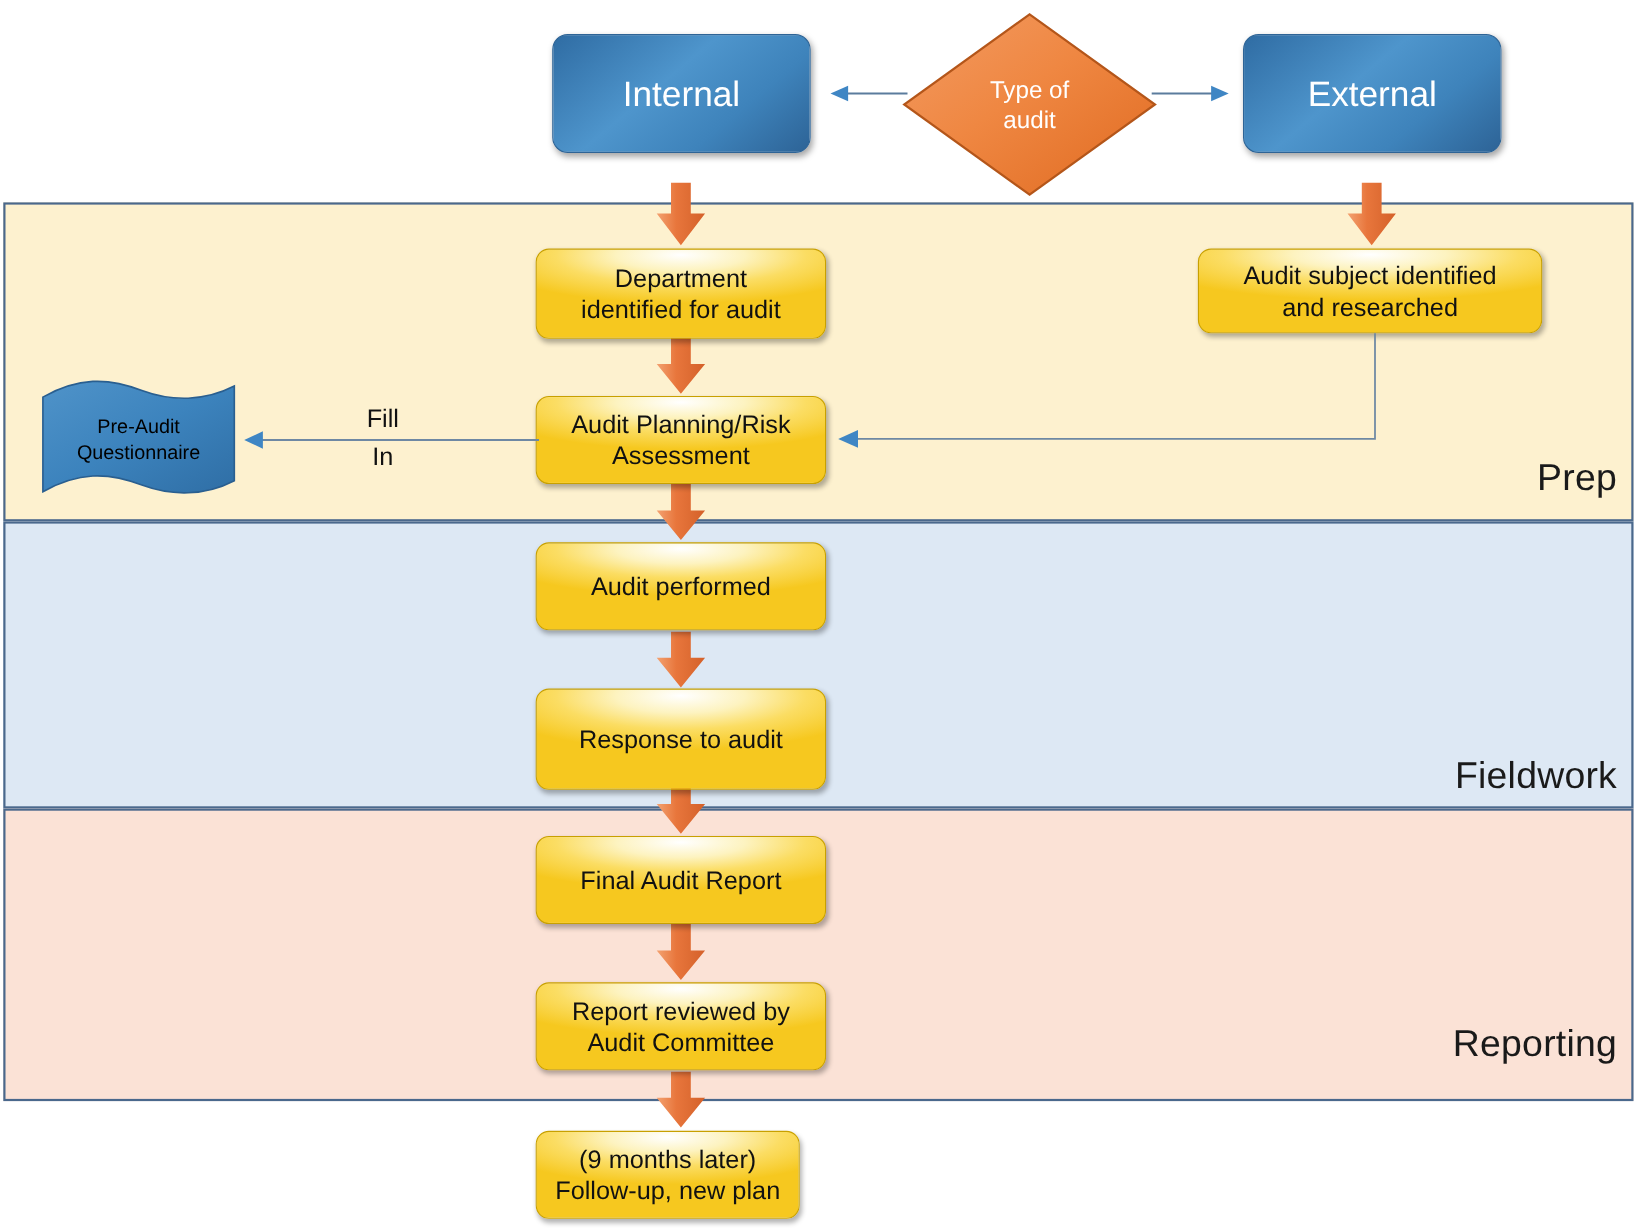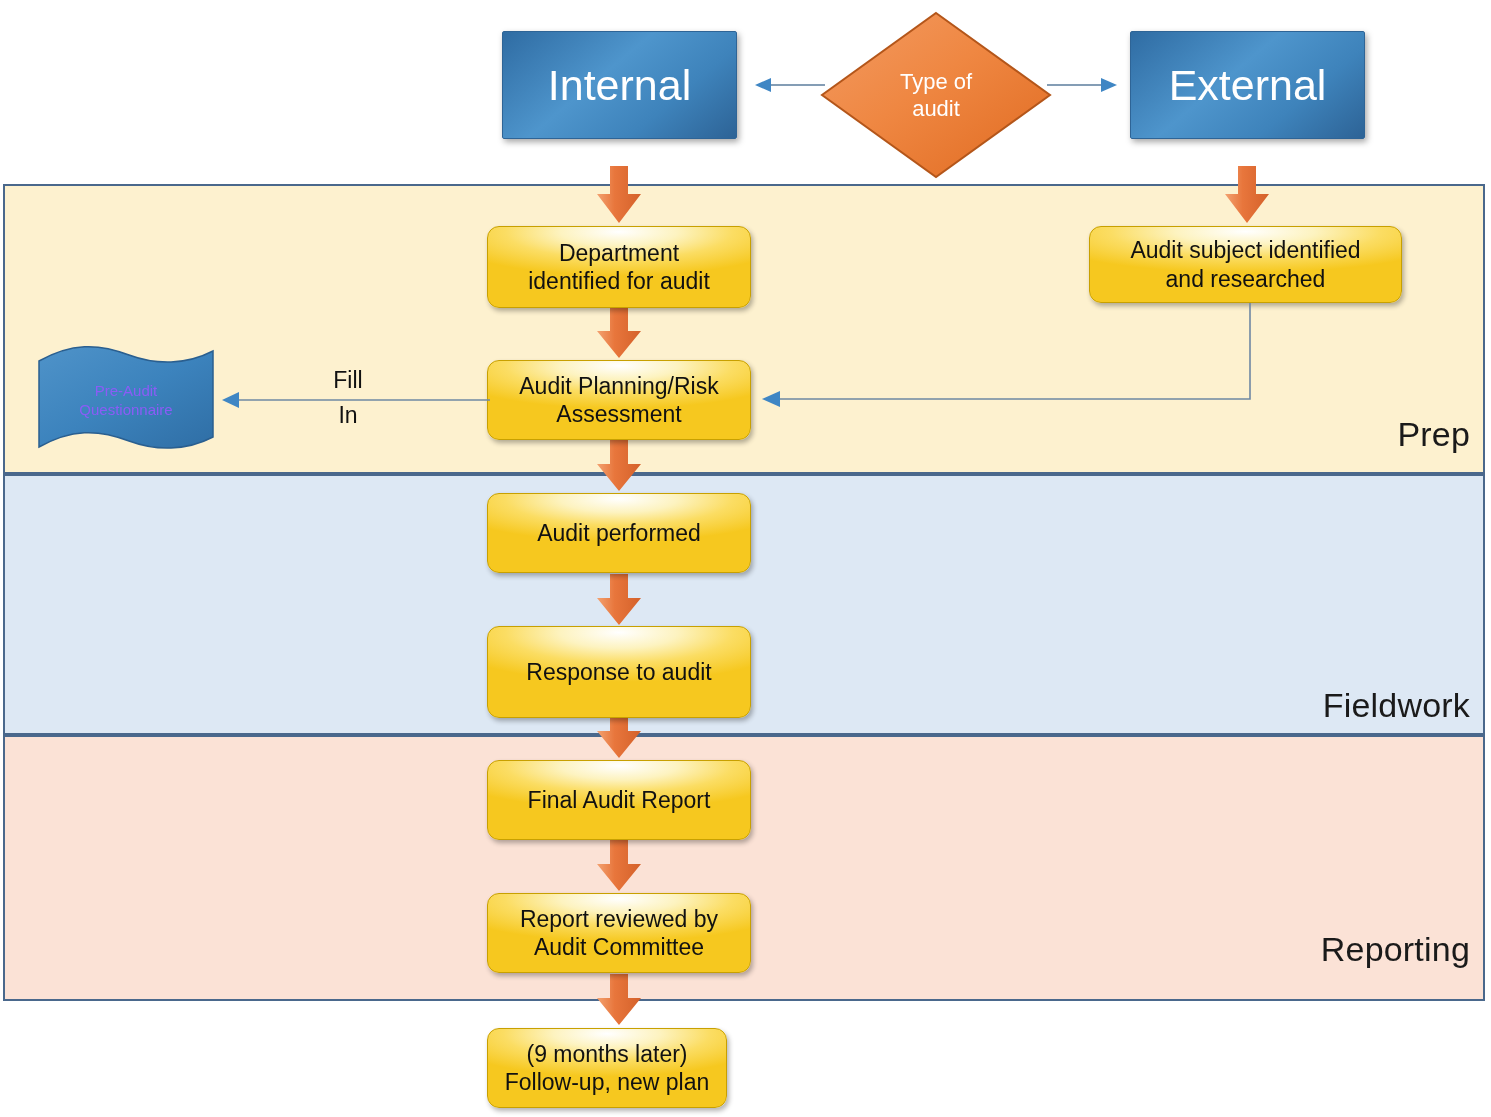--- a/index.html
+++ b/index.html
@@ -52,30 +52,30 @@
     color: #111111;
     font-size: 23px;
     line-height: 1.22;
     padding: 14px 8px;
   }
 
   
   .bluebox {
     position: absolute;
     box-sizing: border-box;
-    border-radius: 2px;
+    border-radius: 14px;
     border: 1px solid #2e6496;
     background: linear-gradient(140deg, #2f6ca3 0%, #4e95cc 42%, #3e83bb 70%, #2d6396 100%);
     box-shadow: 2px 3px 6px rgba(0,0,0,0.35);
     display: flex;
     align-items: center;
     justify-content: center;
     text-align: right;
     color: #ffffff;
-    font-size: 43px;
+    font-size: 32px;
   }
 
   
   .diamond-wrap {
     position: absolute;
     margin-top: 11px;
   }
   .diamond-wrap svg { display: block; }
   .diamond-text {
     position: absolute;
@@ -94,22 +94,22 @@
   
   .wave-wrap { position: absolute; }
   .wave-wrap svg { display: block; }
   .wave-text {
     position: absolute;
     inset: 0;
     display: flex;
     flex-direction: column;
     align-items: center;
     justify-content: center;
-    color: #8b5cf6;
-    font-size: 15px;
+    color: #000000;
+    font-size: 18px;
     line-height: 1.3;
     text-align: center;
     pointer-events: none;
   }
 
   
   .dn-arrow { position: absolute; }
   .dn-arrow svg { display: block; }
 
   

